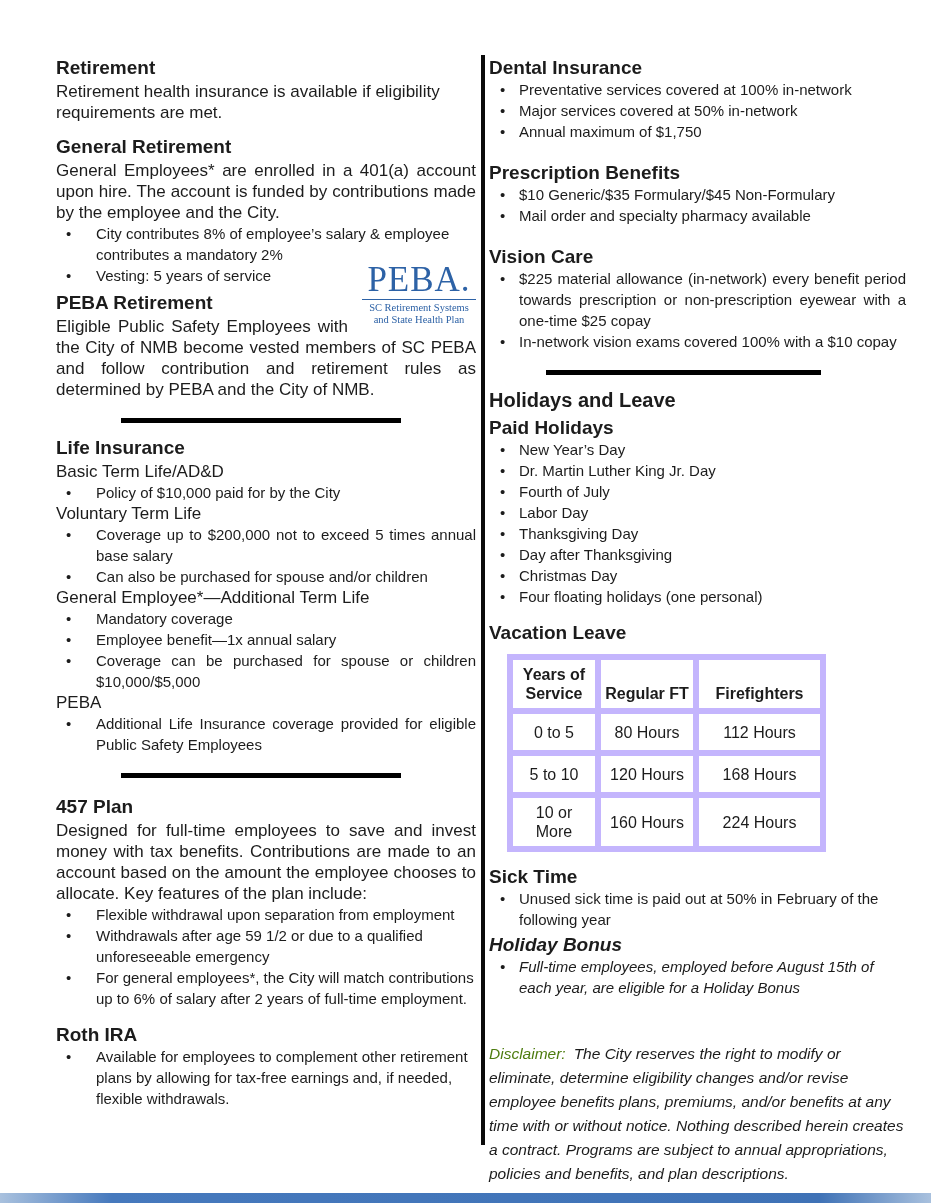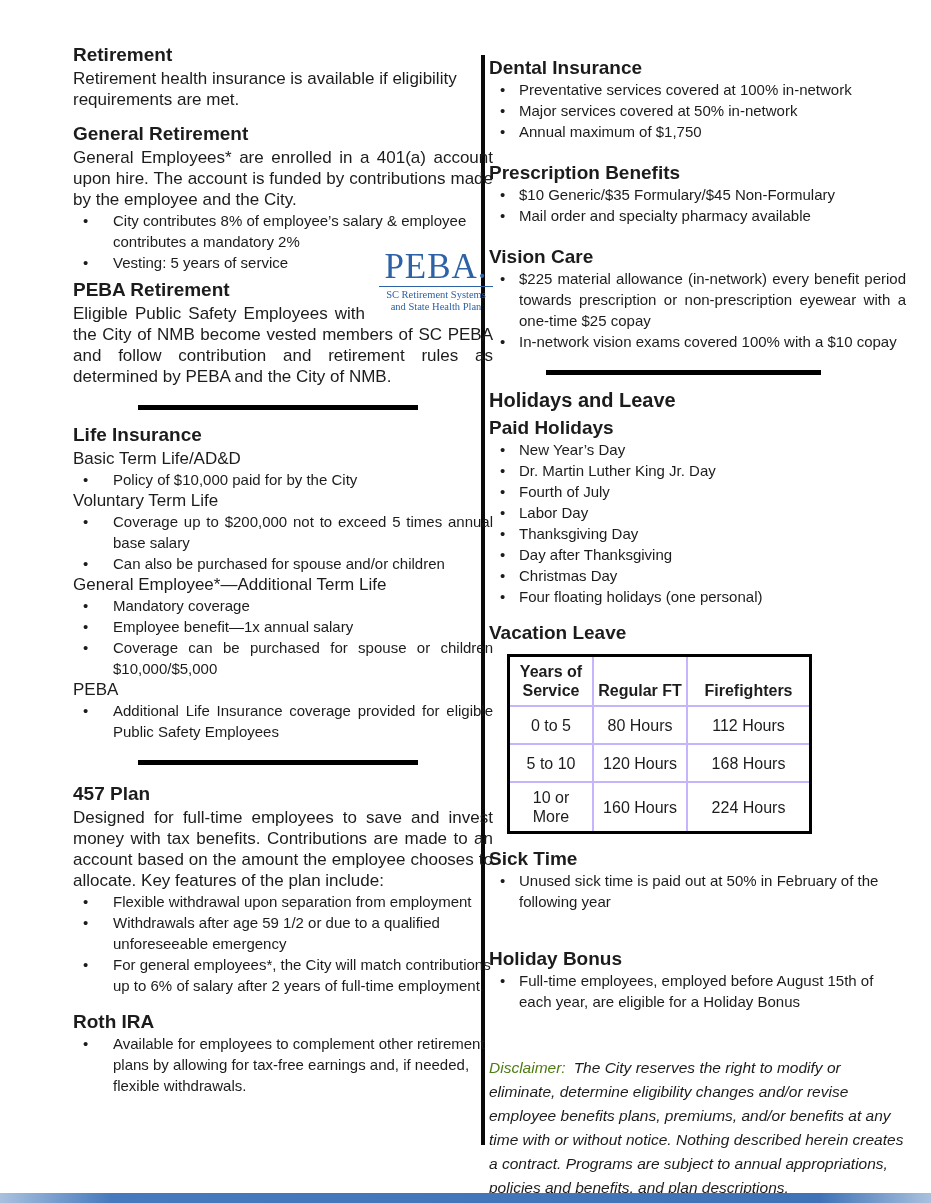--- a/index.html
+++ b/index.html
@@ -1,19 +1,19 @@
 <!DOCTYPE html>
 <html><head>
 <meta charset="utf-8">
 <style>
   html,body{margin:0;padding:0;background:#ffffff;}
   .page{position:relative;width:931px;height:1203px;background:#ffffff;overflow:hidden;
         font-family:"Liberation Sans",sans-serif;color:#1c1c1c;}
   .col{position:absolute;top:0;}
-  .col.left{left:73px;width:420px;padding-top:44px;}
+  .col.left{left:56px;width:420px;padding-top:57px;}
   .col.right{left:489px;width:417px;padding-top:57px;}
 
   h2{font-size:19px;line-height:22px;font-weight:bold;margin:0;}
   .big h2{font-size:20px;}
   .body{font-size:17px;line-height:21px;margin:2px 0 0;}
   .just{text-align:justify;}
   .plain{font-size:17px;line-height:21px;}
 
   ul.blist{list-style:none;margin:0;padding:0;font-size:15px;line-height:21px;}
   ul.blist>li{display:flex;}
@@ -36,30 +36,30 @@
   #sec-peba{margin-top:6px;}
   #sec-life{margin-top:2px;}
   #sec-457{margin-top:18px;}
   #sec-roth{margin-top:15px;}
 
   #sec-prescription{margin-top:20px;}
   #sec-vision{margin-top:20px;}
   #sec-paid{margin-top:6px;}
   #sec-vacation{margin-top:15px;}
   #sec-sick{margin-top:14px;}
-  #sec-bonus{margin-top:36px;}
+  #sec-bonus{margin-top:4px;font-style:italic;}
 
   .peba-logo{float:right;width:114px;margin:-30px 0 4px 14px;text-align:center;}
   .peba-word{font-family:"Liberation Serif",serif;font-size:35px;line-height:36px;
              letter-spacing:1px;color:#2d62a6;}
   .peba-tag{border-top:1px solid #2d62a6;margin-top:1px;padding-top:2px;
             font-family:"Liberation Serif",serif;font-size:10.5px;line-height:12px;color:#2d62a6;}
 
   table.vtable{border-collapse:collapse;border:3px solid #000;margin:10px 0 0 18px;}
-  table.vtable th,table.vtable td{border:2px solid #c4b5fd;text-align:center;font-size:16px;
+  table.vtable th,table.vtable td{border:6px solid #c4b5fd;text-align:center;font-size:16px;
              line-height:19px;padding:5px 3px;}
   table.vtable th{font-weight:bold;vertical-align:bottom;}
   table.vtable th:nth-child(1),table.vtable td:nth-child(1){width:76px;}
   table.vtable th:nth-child(2),table.vtable td:nth-child(2){width:86px;}
   table.vtable th:nth-child(3),table.vtable td:nth-child(3){width:115px;}
   table.vtable td{height:26px;}
 
   .disclaimer{font-style:italic;font-size:15.5px;line-height:24px;margin:44px 0 0;}
   .dlabel{color:#4d7c0f;margin-right:8px;}
 

